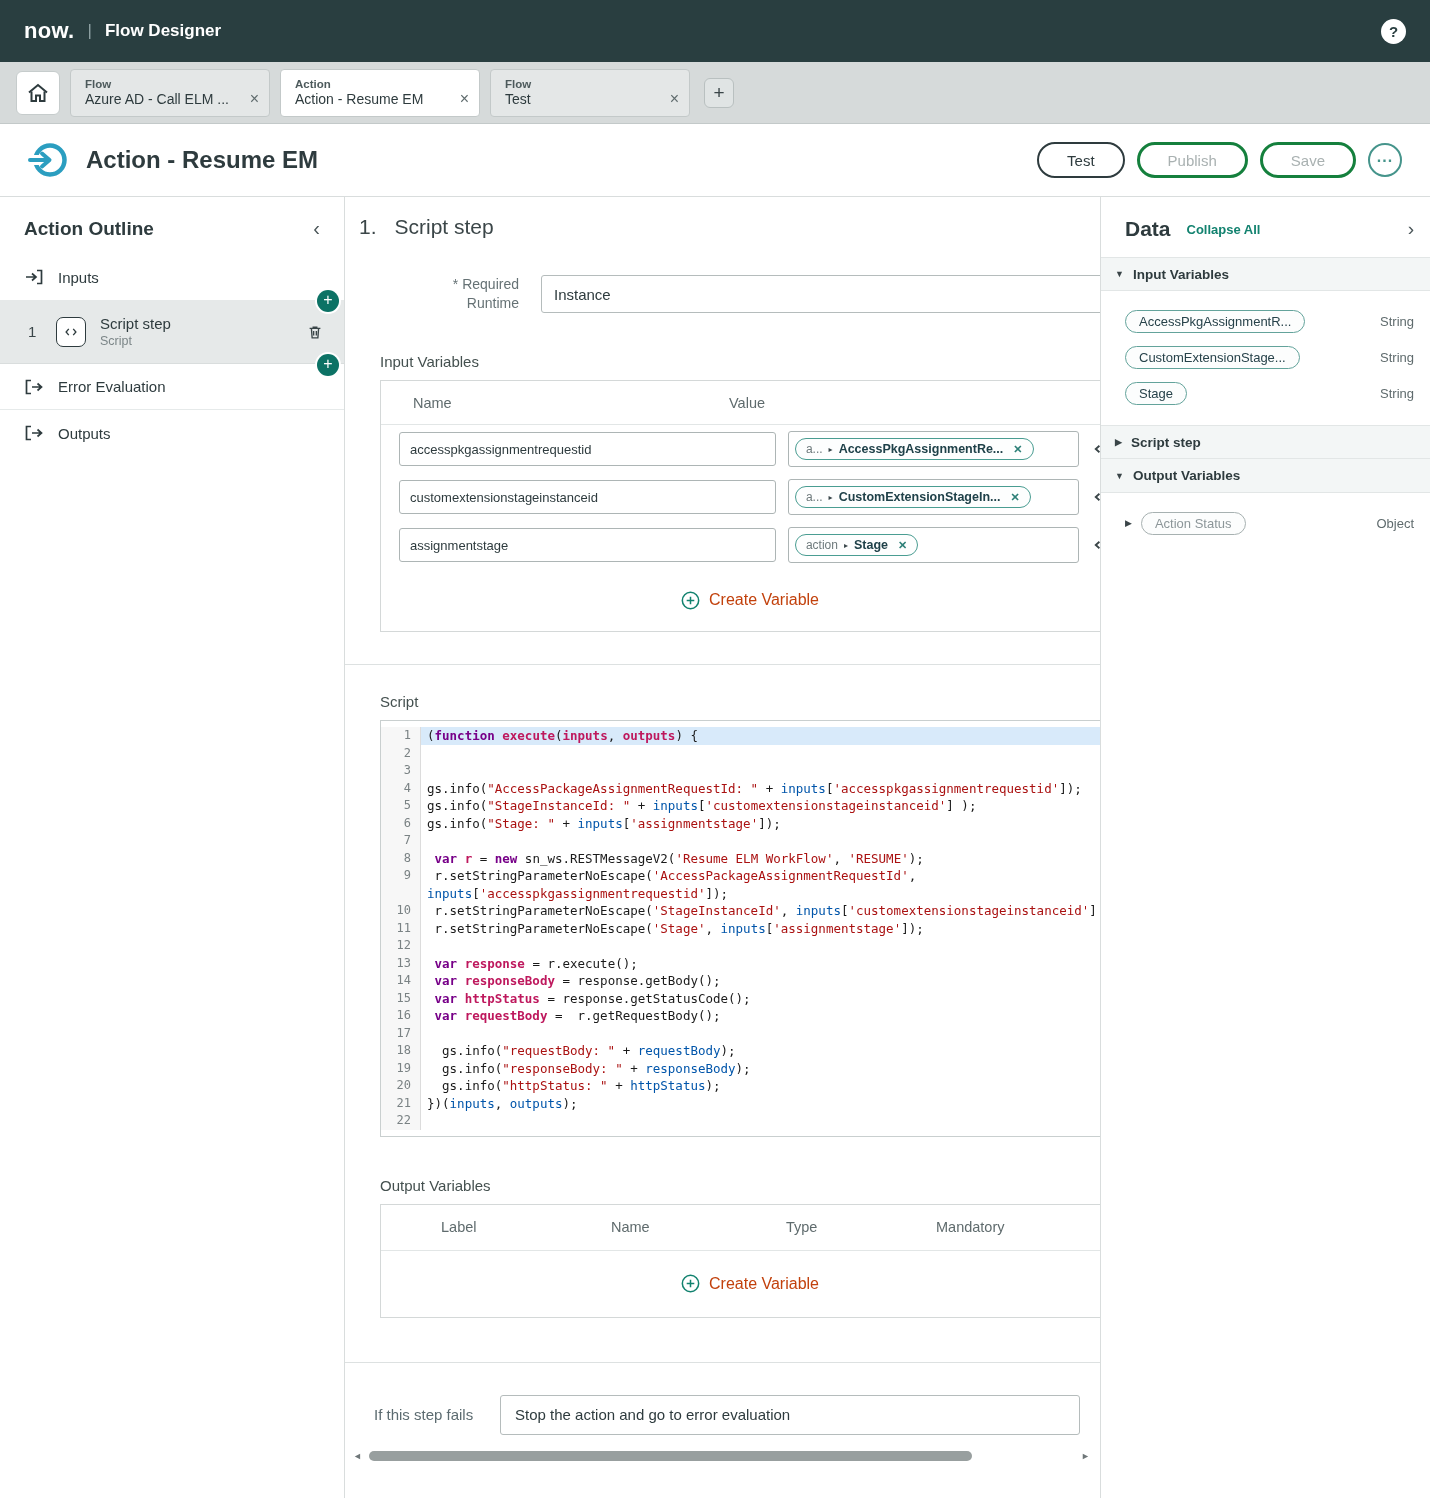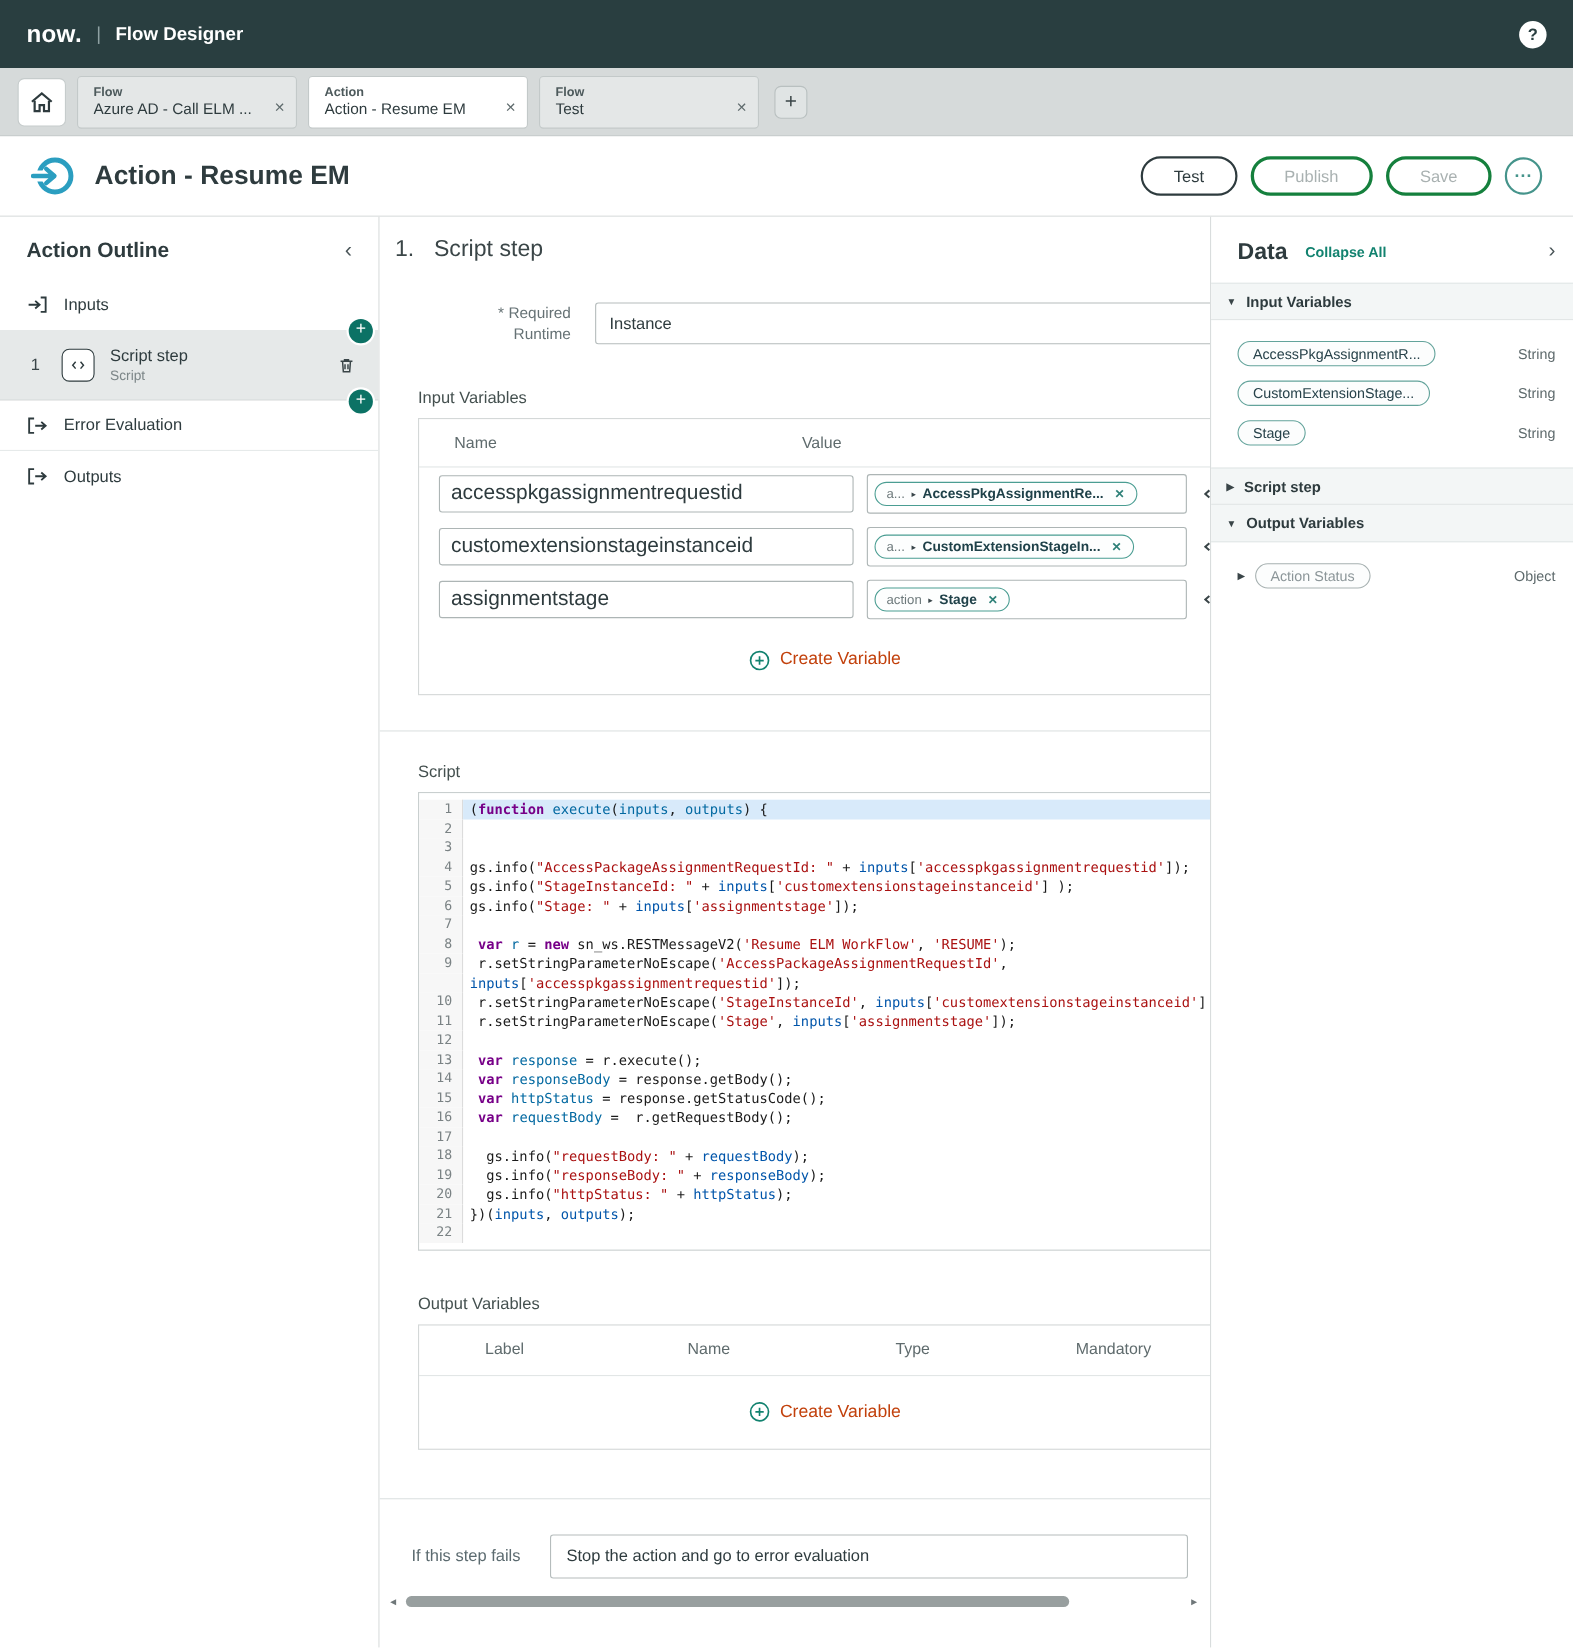--- a/index.html
+++ b/index.html
@@ -72,21 +72,21 @@
   .runtime-label { width:160px; text-align:right; margin-right:22px; font-size:14px; color:#667275; line-height:19px; }
   .runtime-input { width:580px; height:38px; border:1px solid #b5bcbc; border-radius:3px; font-size:15px;
     padding:0 12px; color:#2e3b3e; font-family:"Liberation Sans", sans-serif; }
 
   .section { margin-left:21px; margin-top:40px; }
   .section-title { font-size:15px; color:#44504f; }
   .iv-table { width:740px; border:1px solid #d4d8d8; margin-top:10px; }
   .iv-head { height:44px; display:flex; align-items:center; border-bottom:1px solid #e2e6e6; font-size:14.5px; color:#5f6b6d; }
   .iv-head .h-name { width:348px; padding-left:32px; }
   .iv-row { height:48px; display:flex; align-items:center; padding-left:18px; }
-  .name-input { width:378px; height:34px; border:1px solid #adb5b5; border-radius:3px; font-size:19px;
+  .name-input { width:378px; height:34px; border:1px solid #adb5b5; border-radius:3px; font-size:13px;
     padding:0 10px; color:#2e3b3e; font-family:"Liberation Sans", sans-serif; }
   .value-box { margin-left:12px; width:292px; height:36px; border:1px solid #adb5b5; border-radius:3px;
     display:flex; align-items:center; padding:0 6px; background:#fff; }
   .token { display:inline-flex; align-items:center; border:1.3px solid #4a9d92; border-radius:13px;
     padding:3px 10px; gap:6px; background:#fdfefe; max-width:100%; }
   .pl-pre { font-size:12px; color:#6e7a7c; white-space:nowrap; }
   .pl-caret { font-size:8px; color:#39464a; }
   .pl-label { font-size:12.5px; font-weight:600; color:#1f4149; white-space:nowrap; }
   .pl-x { font-size:11px; font-weight:bold; color:#2e8078; margin-left:4px; cursor:pointer; }
   .picker-btn { margin-left:10px; width:30px; height:30px; display:flex; align-items:center; justify-content:center; cursor:pointer; }
@@ -95,26 +95,26 @@
 
   
   .editor { width:740px; border:1px solid #c9cfcf; margin-top:10px; background:#fff; padding:6px 0; }
   .cl { display:flex; }
   .cl .g { width:40px; flex:0 0 40px; background:#f7f7f7; border-right:1px solid #dcdcdc; color:#7a8284;
     font:12px/17.5px "DejaVu Sans Mono", monospace; text-align:right; padding-right:9px; }
   .cl .c { flex:1; font:12.5px/17.5px "DejaVu Sans Mono", monospace; white-space:pre; padding-left:6px; color:#1a1a1a; overflow:hidden; }
   .cl.hl .c { background:#d8eafa; }
   .tk-k { color:#770088; font-weight:bold; }
   .tk-s { color:#aa1111; }
-  .tk-d { color:#0369a1; }
+  .tk-d { color:#be185d;font-weight:bold; }
   .tk-v { color:#0055aa; }
   .tk-t { color:#1a1a1a; }
 
   .ov-table { width:740px; border:1px solid #d4d8d8; margin-top:10px; }
-  .ov-head { height:46px; display:flex; align-items:center; border-bottom:1px solid #e2e6e6; font-size:14.5px; color:#5f6b6d;gap:14px; }
+  .ov-head { height:46px; display:flex; align-items:center; border-bottom:1px solid #e2e6e6; font-size:14.5px; color:#5f6b6d; }
   .ov-head span:nth-child(1){ padding-left:60px; width:230px; }
   .ov-head span:nth-child(2){ width:175px; }
   .ov-head span:nth-child(3){ width:150px; }
   .divider { border-top:1px solid #dde1e1; margin:44px 0 0 -14px; width:800px; }
   .failure-row { margin:32px 0 0 15px; display:flex; align-items:center; }
   .failure-label { width:120px; font-size:15px; color:#5c6b70; }
   .failure-select { margin-left:6px; width:580px; height:40px; border:1px solid #b5bcbc; border-radius:3px;
     display:flex; align-items:center; padding:0 14px; font-size:15px; color:#2e3b3e; cursor:pointer; background:#fff; }
 
   .hscroll { position:absolute; bottom:36px; left:8px; right:10px; height:12px; display:flex; align-items:center; gap:5px; }

